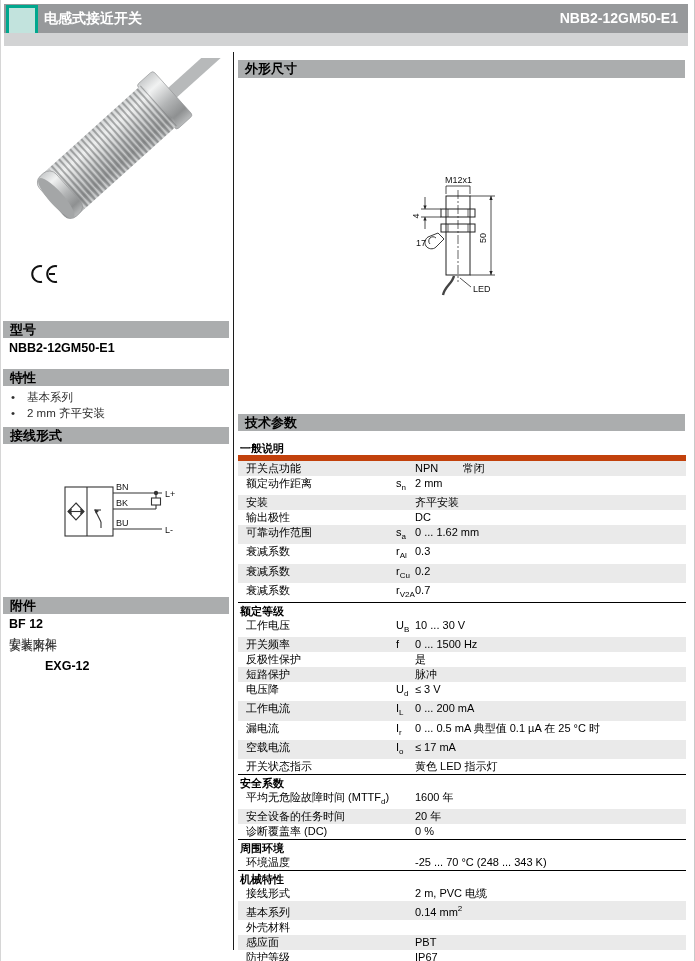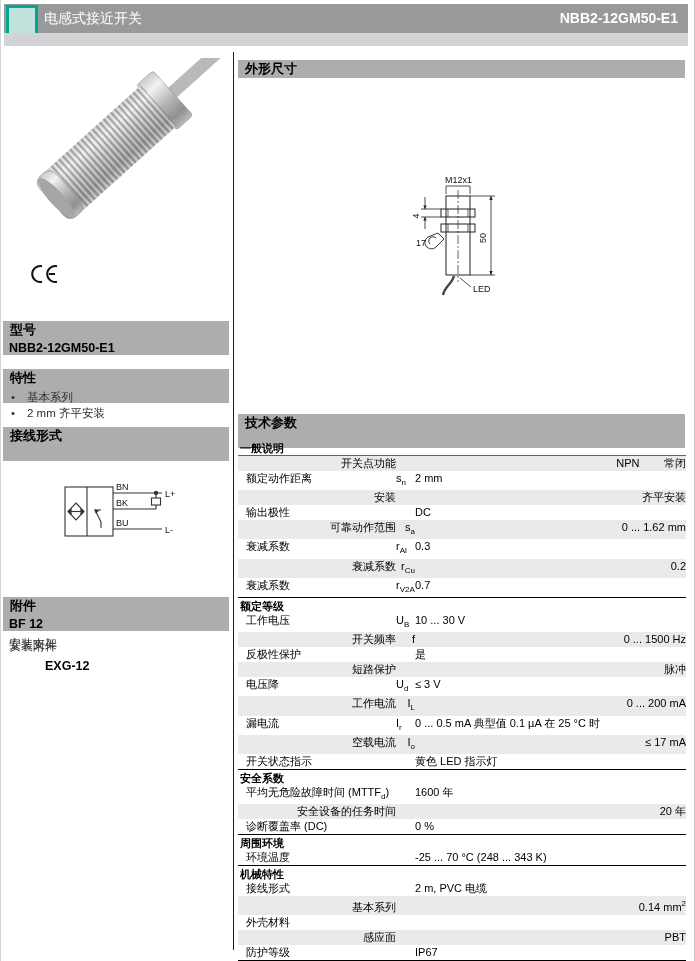--- a/index.html
+++ b/index.html
@@ -1,48 +1,48 @@
 <!DOCTYPE html>
 <html><head>
 <meta charset="utf-8">
 <style>
   html,body{margin:0;padding:0;background:#fff;}
   .page{position:relative;width:695px;height:961px;background:#fff;
         font-family:"Liberation Sans","DejaVu Sans",sans-serif;color:#000;
         border-left:1px solid #d6d6d6;border-right:1px solid #c9c9c9;box-sizing:border-box;overflow:hidden;}
   
   .top-bar{position:absolute;left:3px;top:4px;width:684px;height:29px;background:#97999b;}
-  .top-title{position:absolute;left:40px;top:0;height:29px;line-height:29px;color:#fff;font-weight:normal;font-size:14px;}
+  .top-title{position:absolute;left:40px;top:0;height:29px;line-height:29px;color:#fff;font-weight:bold;font-size:14px;}
   .top-part{position:absolute;right:10px;top:0;height:29px;line-height:29px;color:#fff;font-weight:bold;font-size:14px;}
   .brand-box{position:absolute;left:5px;top:5px;width:26px;height:25px;background:#c2e3dd;border:3px solid #00a78e;}
   .sub-strip{position:absolute;left:3px;top:33px;width:684px;height:13px;background:#d2d3d4;}
   
-  .sec-bar{position:absolute;background:#abadae;height:34px;line-height:17px;font-weight:bold;font-size:13px;padding-left:7px;box-sizing:border-box;}
+  .sec-bar{position:absolute;background:#abadae;height:17px;line-height:17px;font-weight:bold;font-size:13px;padding-left:7px;box-sizing:border-box;}
   .sec-bar.left{left:2px;width:226px;}
   .sec-bar.right{left:237px;width:447px;}
   
   .model-value{position:absolute;left:8px;top:341px;font-weight:bold;font-size:12.5px;}
   .feature-list{position:absolute;left:10px;top:389px;width:215px;font-size:11.5px;color:#2e2e2e;}
   .feature-item{line-height:16px;display:flex;}
   .bullet{width:16px;}
   .acc{position:absolute;left:8px;font-size:12px;color:#2e2e2e;}
   .acc.name{font-weight:bold;font-size:12.5px;color:#000;}
   
   .v-divider{position:absolute;left:232px;top:52px;width:1px;height:898px;background:#1c1c1c;}
   
   .photo{position:absolute;left:8px;top:58px;}
   .ce{position:absolute;left:30px;top:264px;}
   .wiring{position:absolute;left:48px;top:476px;}
   .dim{position:absolute;left:393px;top:166px;}
   
   .tech-table{position:absolute;left:237px;top:440px;width:448px;font-size:11px;border-bottom:1px solid #bdbdbd;}
   .t-sec{font-weight:bold;line-height:14px;padding:1px 0 0 2px;border-top:1px solid #000;}
-  .t-sec.first{border-top:none;border-bottom:1px solid #c2410c;}
+  .t-sec.first{border-top:none;border-bottom:6px solid #c2410c;}
   .t-row{display:grid;grid-template-columns:158px 19px 1fr;line-height:15px;align-items:baseline;}
-  .t-row.alt{background:#eaeaea;text-align:right;}
+  .t-row.alt{background:#eaeaea;}
   .t-label{padding-left:8px;white-space:nowrap;}
   .t-sym{font-size:11px;}
   .t-val{white-space:pre-wrap;}
   sub{font-size:8px;}
   sup{font-size:8px;}
   svg text{font-family:"Liberation Sans","DejaVu Sans",sans-serif;}
 </style>
 </head>
 <body>
 

